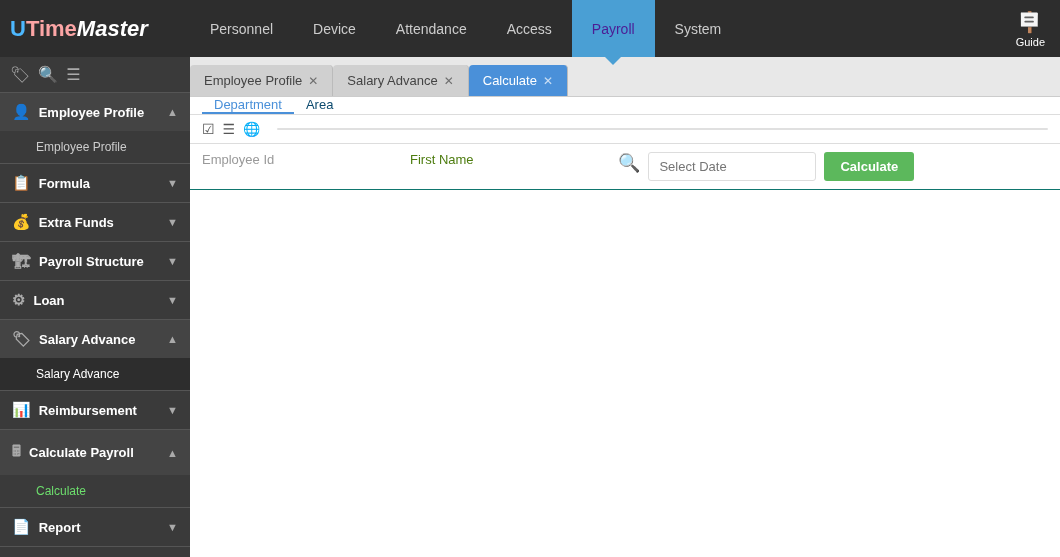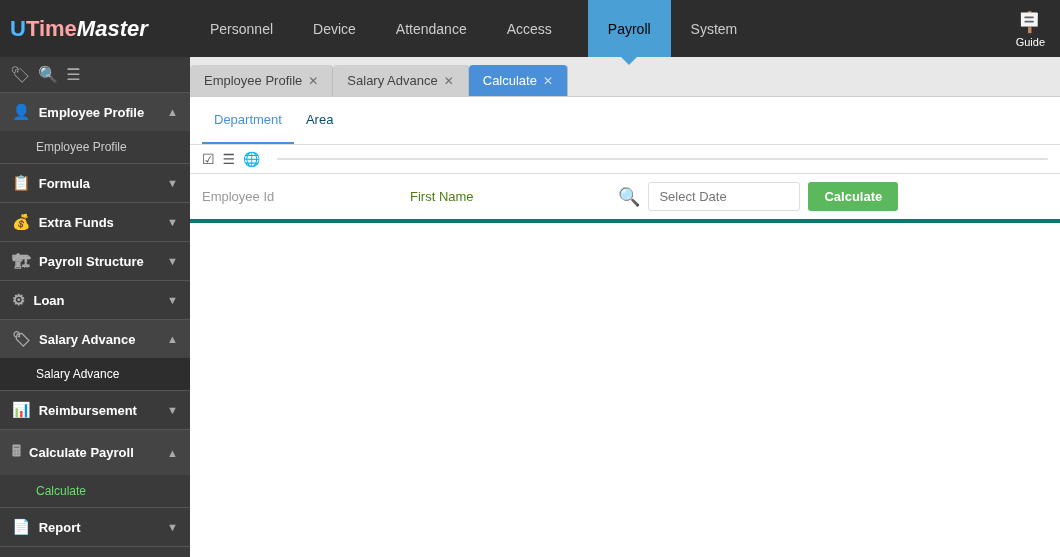--- a/index.html
+++ b/index.html
@@ -33,23 +33,22 @@
       color: #ccc;
       padding: 9px 20px;
       height: 100%;
       display: flex;
       align-items: center;
       cursor: pointer;
       font-size: 14px;
     }
     .nav-item.active {
       background: #4a9fd4;
-      color: #000000;
+      color: #4c1d95;
       position: relative;
-      margin-left: 16px;
     }
     .nav-item.active::after {
       content: '';
       position: absolute;
       bottom: -8px;
       left: 50%;
       transform: translateX(-50%);
       width: 0;
       height: 0;
       border-left: 8px solid transparent;
@@ -165,21 +164,21 @@
     .tab.active {
       background: #4a90d9;
       color: white;
     }
     .tab-close {
       font-size: 12px;
       color: inherit;
       opacity: 0.7;
     }
     .filter-tab {
-      padding: 15px 12px;
+      padding: 0 12px;
       cursor: pointer;
       color: #4a90d9;
       border-bottom: 2px solid #4a90d9;
       font-size: 13px;
     }
     .filter-tab.inactive {
       color: #0c4a6e;
       border-bottom: 2px solid transparent;
     }
 
@@ -203,40 +202,40 @@
       font-size: 18px;
       color: #333;
       cursor: pointer;
     }
     .date-field {
       padding: 6px 10px;
       border: 1px solid #ddd;
       border-radius: 3px;
       font-size: 13px;
       color: #999;
-      width: 152px;
+      width: 168px;
     }
     .calc-btn {
       background: #5cb85c;
       color: white;
       border: none;
       padding: 7px 16px;
       border-radius: 3px;
       cursor: pointer;
       font-size: 13px;
       font-weight: bold;
     }
 
     
     .header-row {
       display: flex;
-      align-items: center;
+      align-items: flex-start;
       padding: 8px 12px;
       background: white;
-      border-bottom: 4px solid #0f766e;
+      border-bottom: 1px solid #0f766e;
       gap: 8px;
     }
     .col-employee-id {
       width: 200px;
       color: #999;
       font-size: 13px;
     }
     .col-first-name {
       width: 200px;
       color: #4d7c0f;

